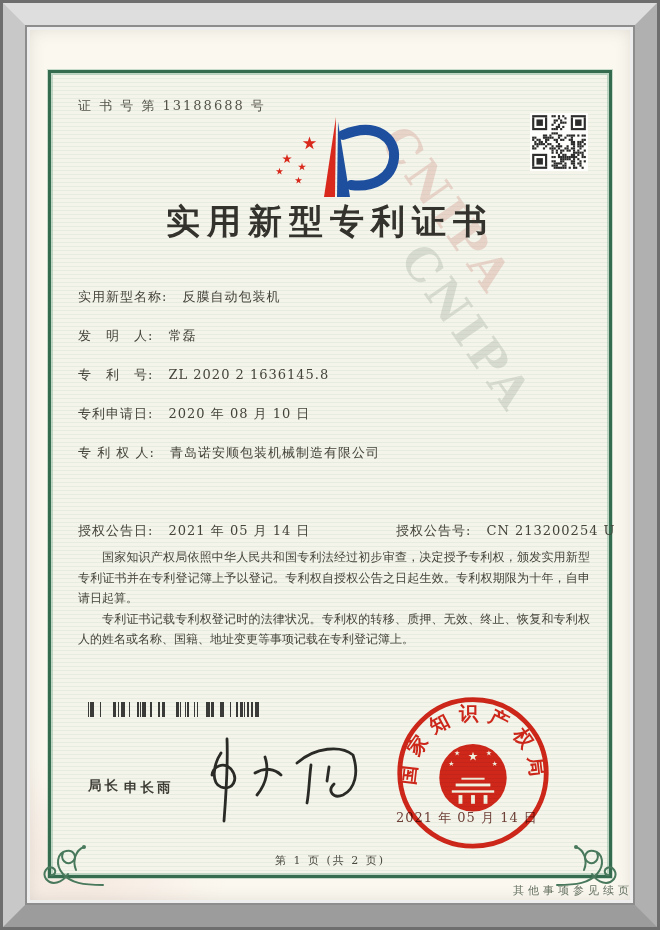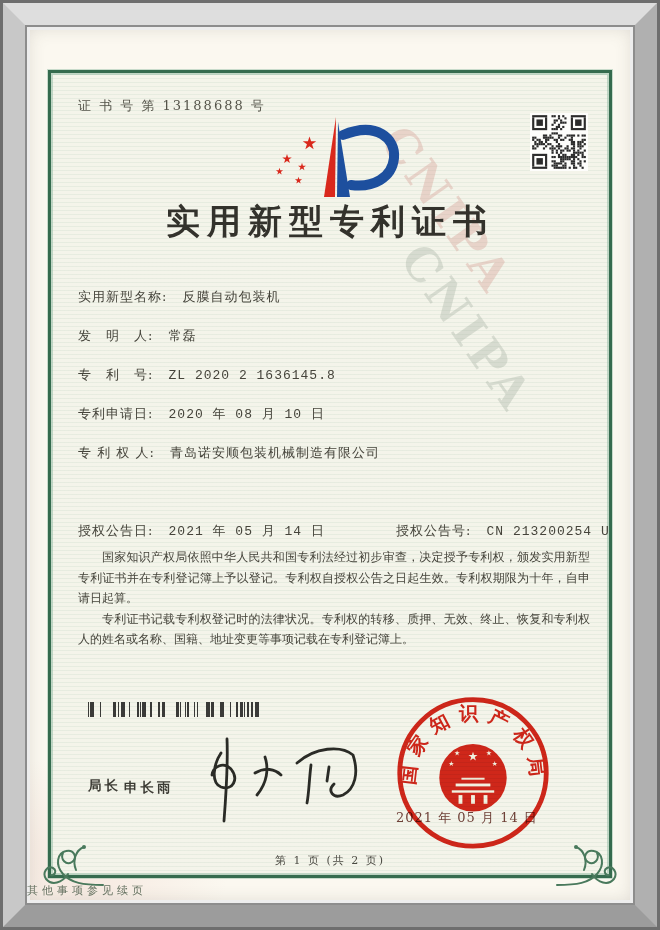--- a/index.html
+++ b/index.html
@@ -19,35 +19,35 @@
       transform:rotate(55deg);transform-origin:center;white-space:nowrap;pointer-events:none;}
   .wm1{left:300px;top:110px;color:rgba(212,158,148,.38);}
   .wm2{left:320px;top:228px;color:rgba(158,170,156,.33);}
   .certno{position:absolute;left:27px;top:24px;font-size:13px;letter-spacing:2px;color:#55544a;}
   .logo{position:absolute;left:222px;top:40px;}
   .qr{position:absolute;left:479px;top:40px;background:#fdfdfb;}
   .title{position:absolute;left:0;top:126px;width:100%;text-align:center;
          font-size:34px;font-weight:bold;letter-spacing:7px;color:#33322c;}
   .row{position:absolute;left:27px;font-size:13px;color:#45443b;letter-spacing:1px;white-space:nowrap;}
   .row .lab{display:inline-block;}
-  .row .val{margin-left:10px;font-family:Liberation Mono, monospace;}
+  .row .val{margin-left:10px;}
   .grant2{position:absolute;left:318px;top:0;text-align:center;}
   .paras{position:absolute;left:27px;top:474px;width:512px;font-size:12px;line-height:20.5px;
          color:#45443b;text-align:justify;}
   .paras p{margin:0;text-indent:2em;}
   .barcode{position:absolute;left:37px;top:629px;}
   .signer{position:absolute;left:37px;font-size:13.5px;color:#3c3b34;letter-spacing:3px;font-weight:bold;}
   .signer.t1{top:704px;}
   .signer.t2{top:706px;padding-left:36px;}
   .sig{position:absolute;left:142px;top:660px;}
   .sealwrap{position:absolute;left:342px;top:618px;width:160px;height:160px;mix-blend-mode:multiply;z-index:2;}
   .sealdate{position:absolute;left:345px;top:736px;font-size:13px;color:#6e4138;letter-spacing:1px;z-index:1;}
   .pageinfo{position:absolute;left:0;top:780px;width:100%;text-align:center;
             font-size:11px;letter-spacing:2px;color:#4b4a43;}
-  .footnote{position:absolute;left:0;top:856px;width:100%;text-align:left;
+  .footnote{position:absolute;left:0;top:856px;width:100%;text-align:right;
             font-size:11px;letter-spacing:4px;color:#63705f;}
   .orn{position:absolute;bottom:-18px;pointer-events:none;}
   .orn.l{left:-8px;}
   .orn.r{right:-8px;transform:scaleX(-1);}
 </style>
 </head>
 <body>
 
 <svg width="0" height="0" style="position:absolute">
   <defs>

